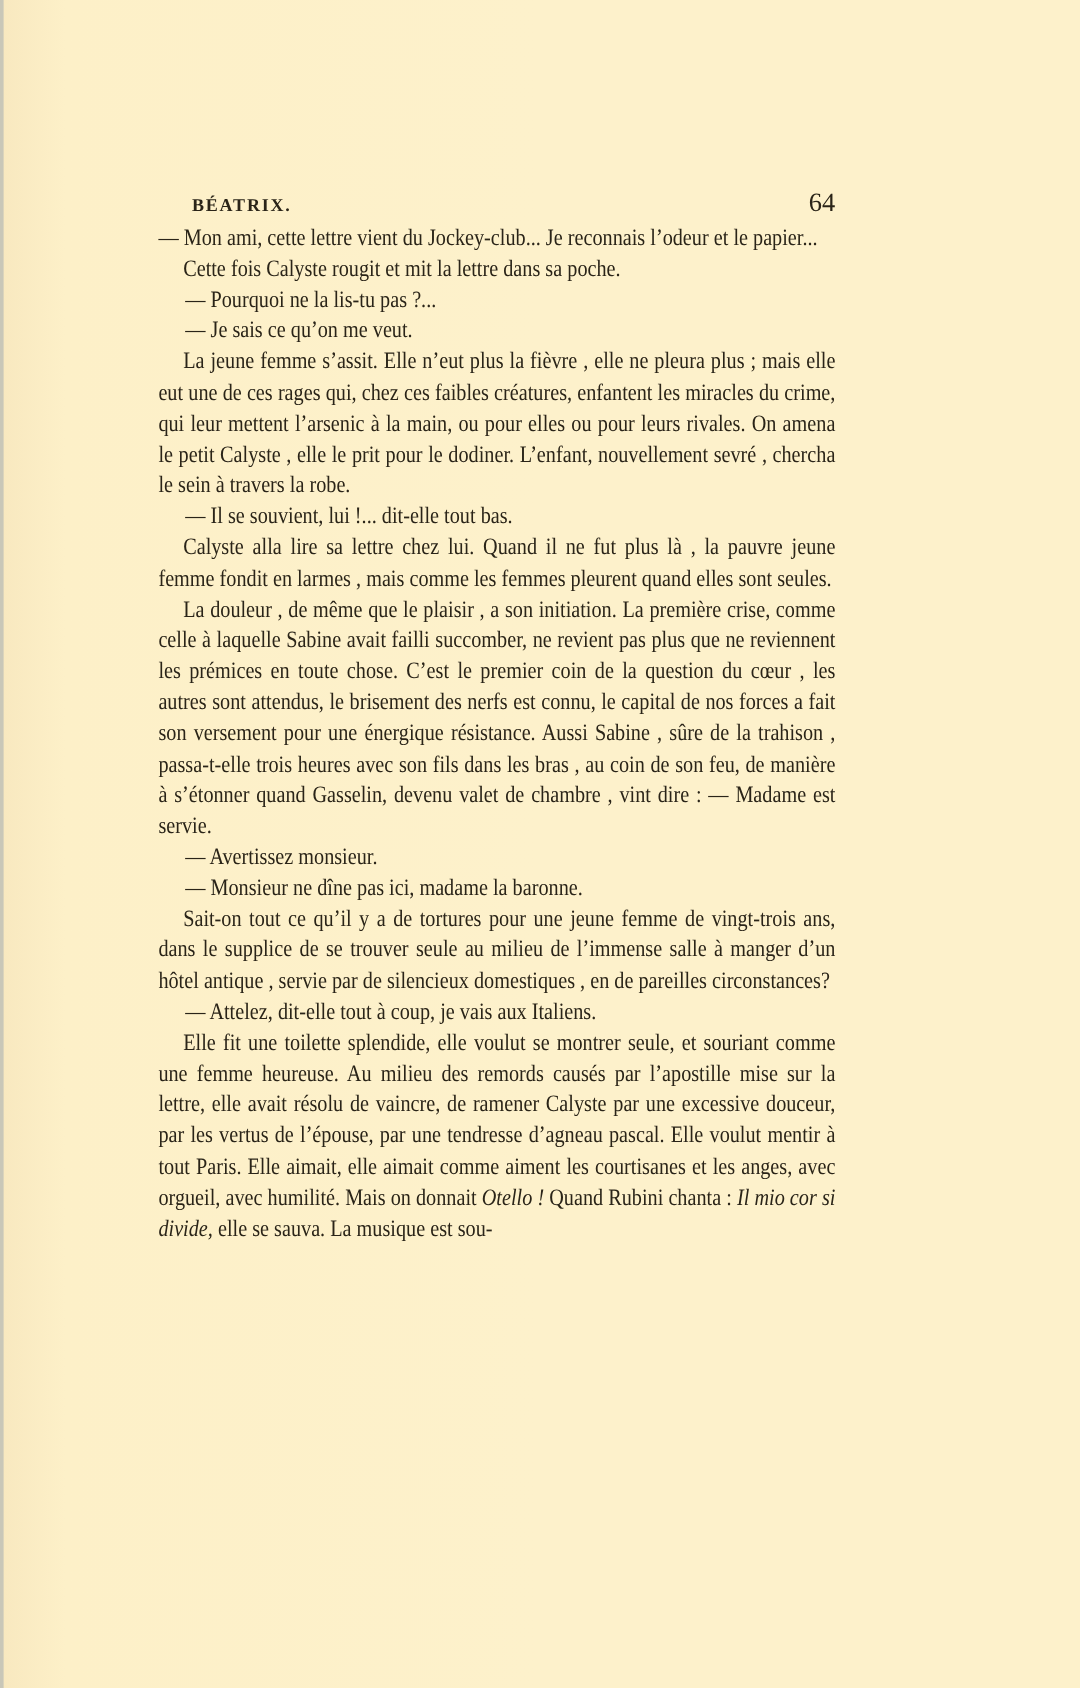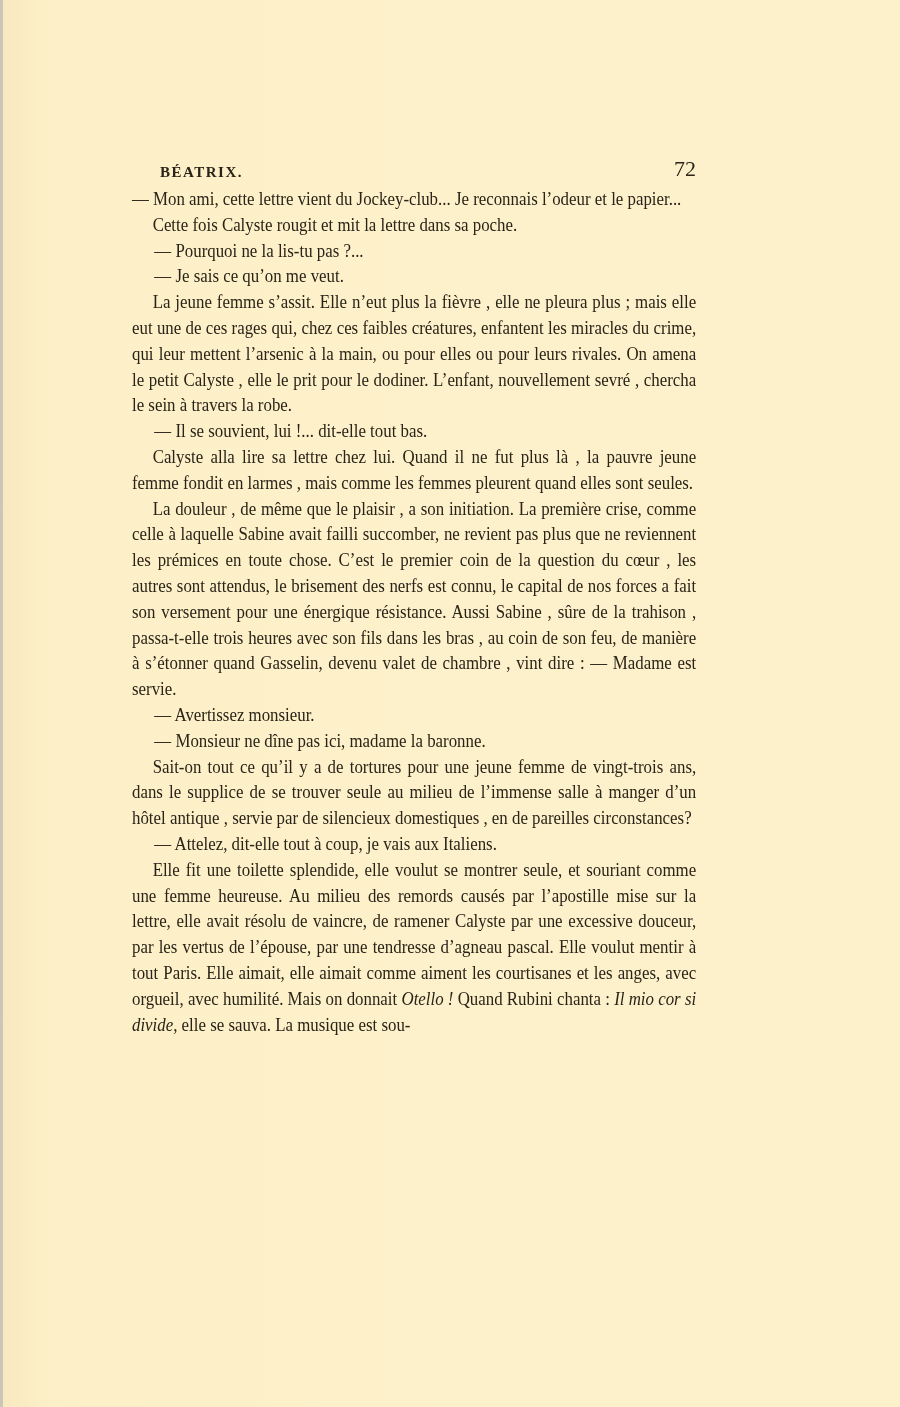--- a/index.html
+++ b/index.html
@@ -43,21 +43,21 @@
   .body-text em { font-style: italic; }
 </style>
 </head>
 <body>
 
 <div class="page">
   <div class="edge-strip"></div>
 
   <div class="header">
     <div class="running-title">BÉATRIX.</div>
-    <div class="page-number">72</div>
+    <div class="page-number">64</div>
   </div>
 
   <div class="body-text" id="body-text">
       <p class="noindent"><span>— Mon ami, cette lettre vient du Jockey-club... Je reconnais l’odeur et le papier...</span></p>
       <p class="indent"><span>Cette fois Calyste rougit et mit la lettre dans sa poche.</span></p>
       <p class="dialog"><span>— Pourquoi ne la lis-tu pas ?...</span></p>
       <p class="dialog"><span>— Je sais ce qu’on me veut.</span></p>
       <p class="indent"><span>La jeune femme s’assit. Elle n’eut plus la fièvre , elle ne pleura plus ; mais elle eut une de ces rages qui, chez ces faibles créatures, enfantent les miracles du crime, qui leur mettent l’arsenic à la main, ou pour elles ou pour leurs rivales. On amena le petit Calyste , elle le prit pour le dodiner. L’enfant, nouvellement sevré , chercha le sein à travers la robe.</span></p>
       <p class="dialog"><span>— Il se souvient, lui !... dit-elle tout bas.</span></p>
       <p class="indent"><span>Calyste alla lire sa lettre chez lui. Quand il ne fut plus là , la pauvre jeune femme fondit en larmes , mais comme les femmes pleurent quand elles sont seules.</span></p>

